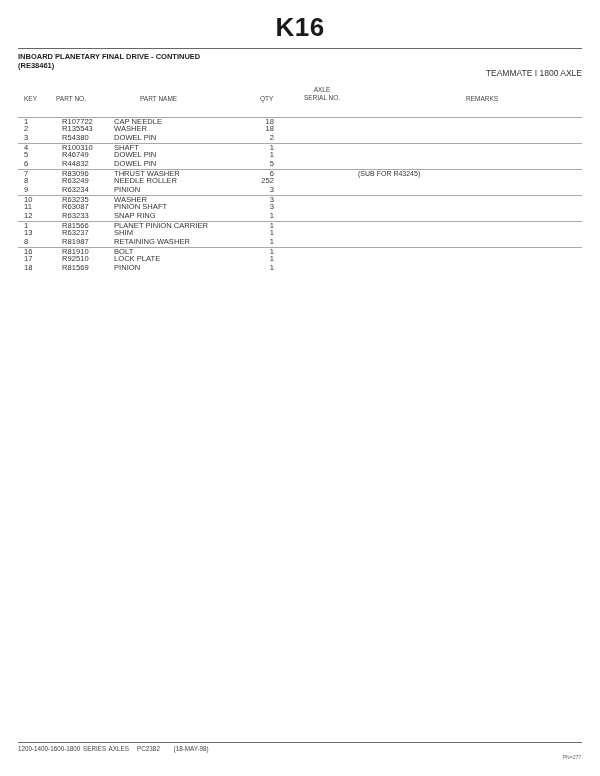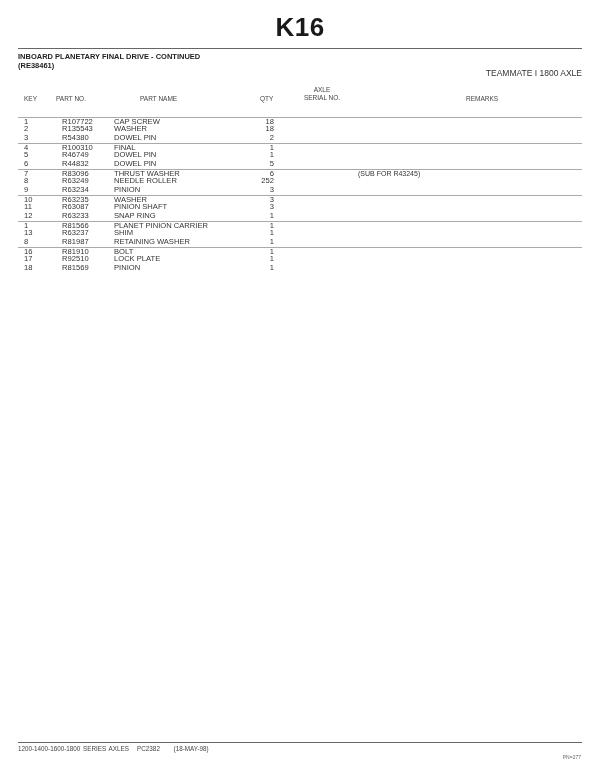--- a/index.html
+++ b/index.html
@@ -46,42 +46,42 @@
     <div>AXLE</div>
     <div>SERIAL NO.</div>
   </div>
   <div class="abs colhead" style="left:466px;top:95px;">REMARKS</div>
 </div>
 
 <div class="abs table" id="parts-table">
     <div class="row group-start">
       <span class="key">1</span>
       <span class="partno">R107722</span>
-      <span class="name">CAP SCREW</span>
+      <span class="name">CAP NEEDLE</span>
       <span class="qty">18</span>
       <span class="remarks"></span>
     </div>
     <div class="row">
       <span class="key">2</span>
       <span class="partno">R135543</span>
       <span class="name">WASHER</span>
       <span class="qty">18</span>
       <span class="remarks"></span>
     </div>
     <div class="row">
       <span class="key">3</span>
       <span class="partno">R54380</span>
       <span class="name">DOWEL PIN</span>
       <span class="qty">2</span>
       <span class="remarks"></span>
     </div>
     <div class="row group-start">
       <span class="key">4</span>
       <span class="partno">R100310</span>
-      <span class="name">FINAL</span>
+      <span class="name">SHAFT</span>
       <span class="qty">1</span>
       <span class="remarks"></span>
     </div>
     <div class="row">
       <span class="key">5</span>
       <span class="partno">R46749</span>
       <span class="name">DOWEL PIN</span>
       <span class="qty">1</span>
       <span class="remarks"></span>
     </div>

